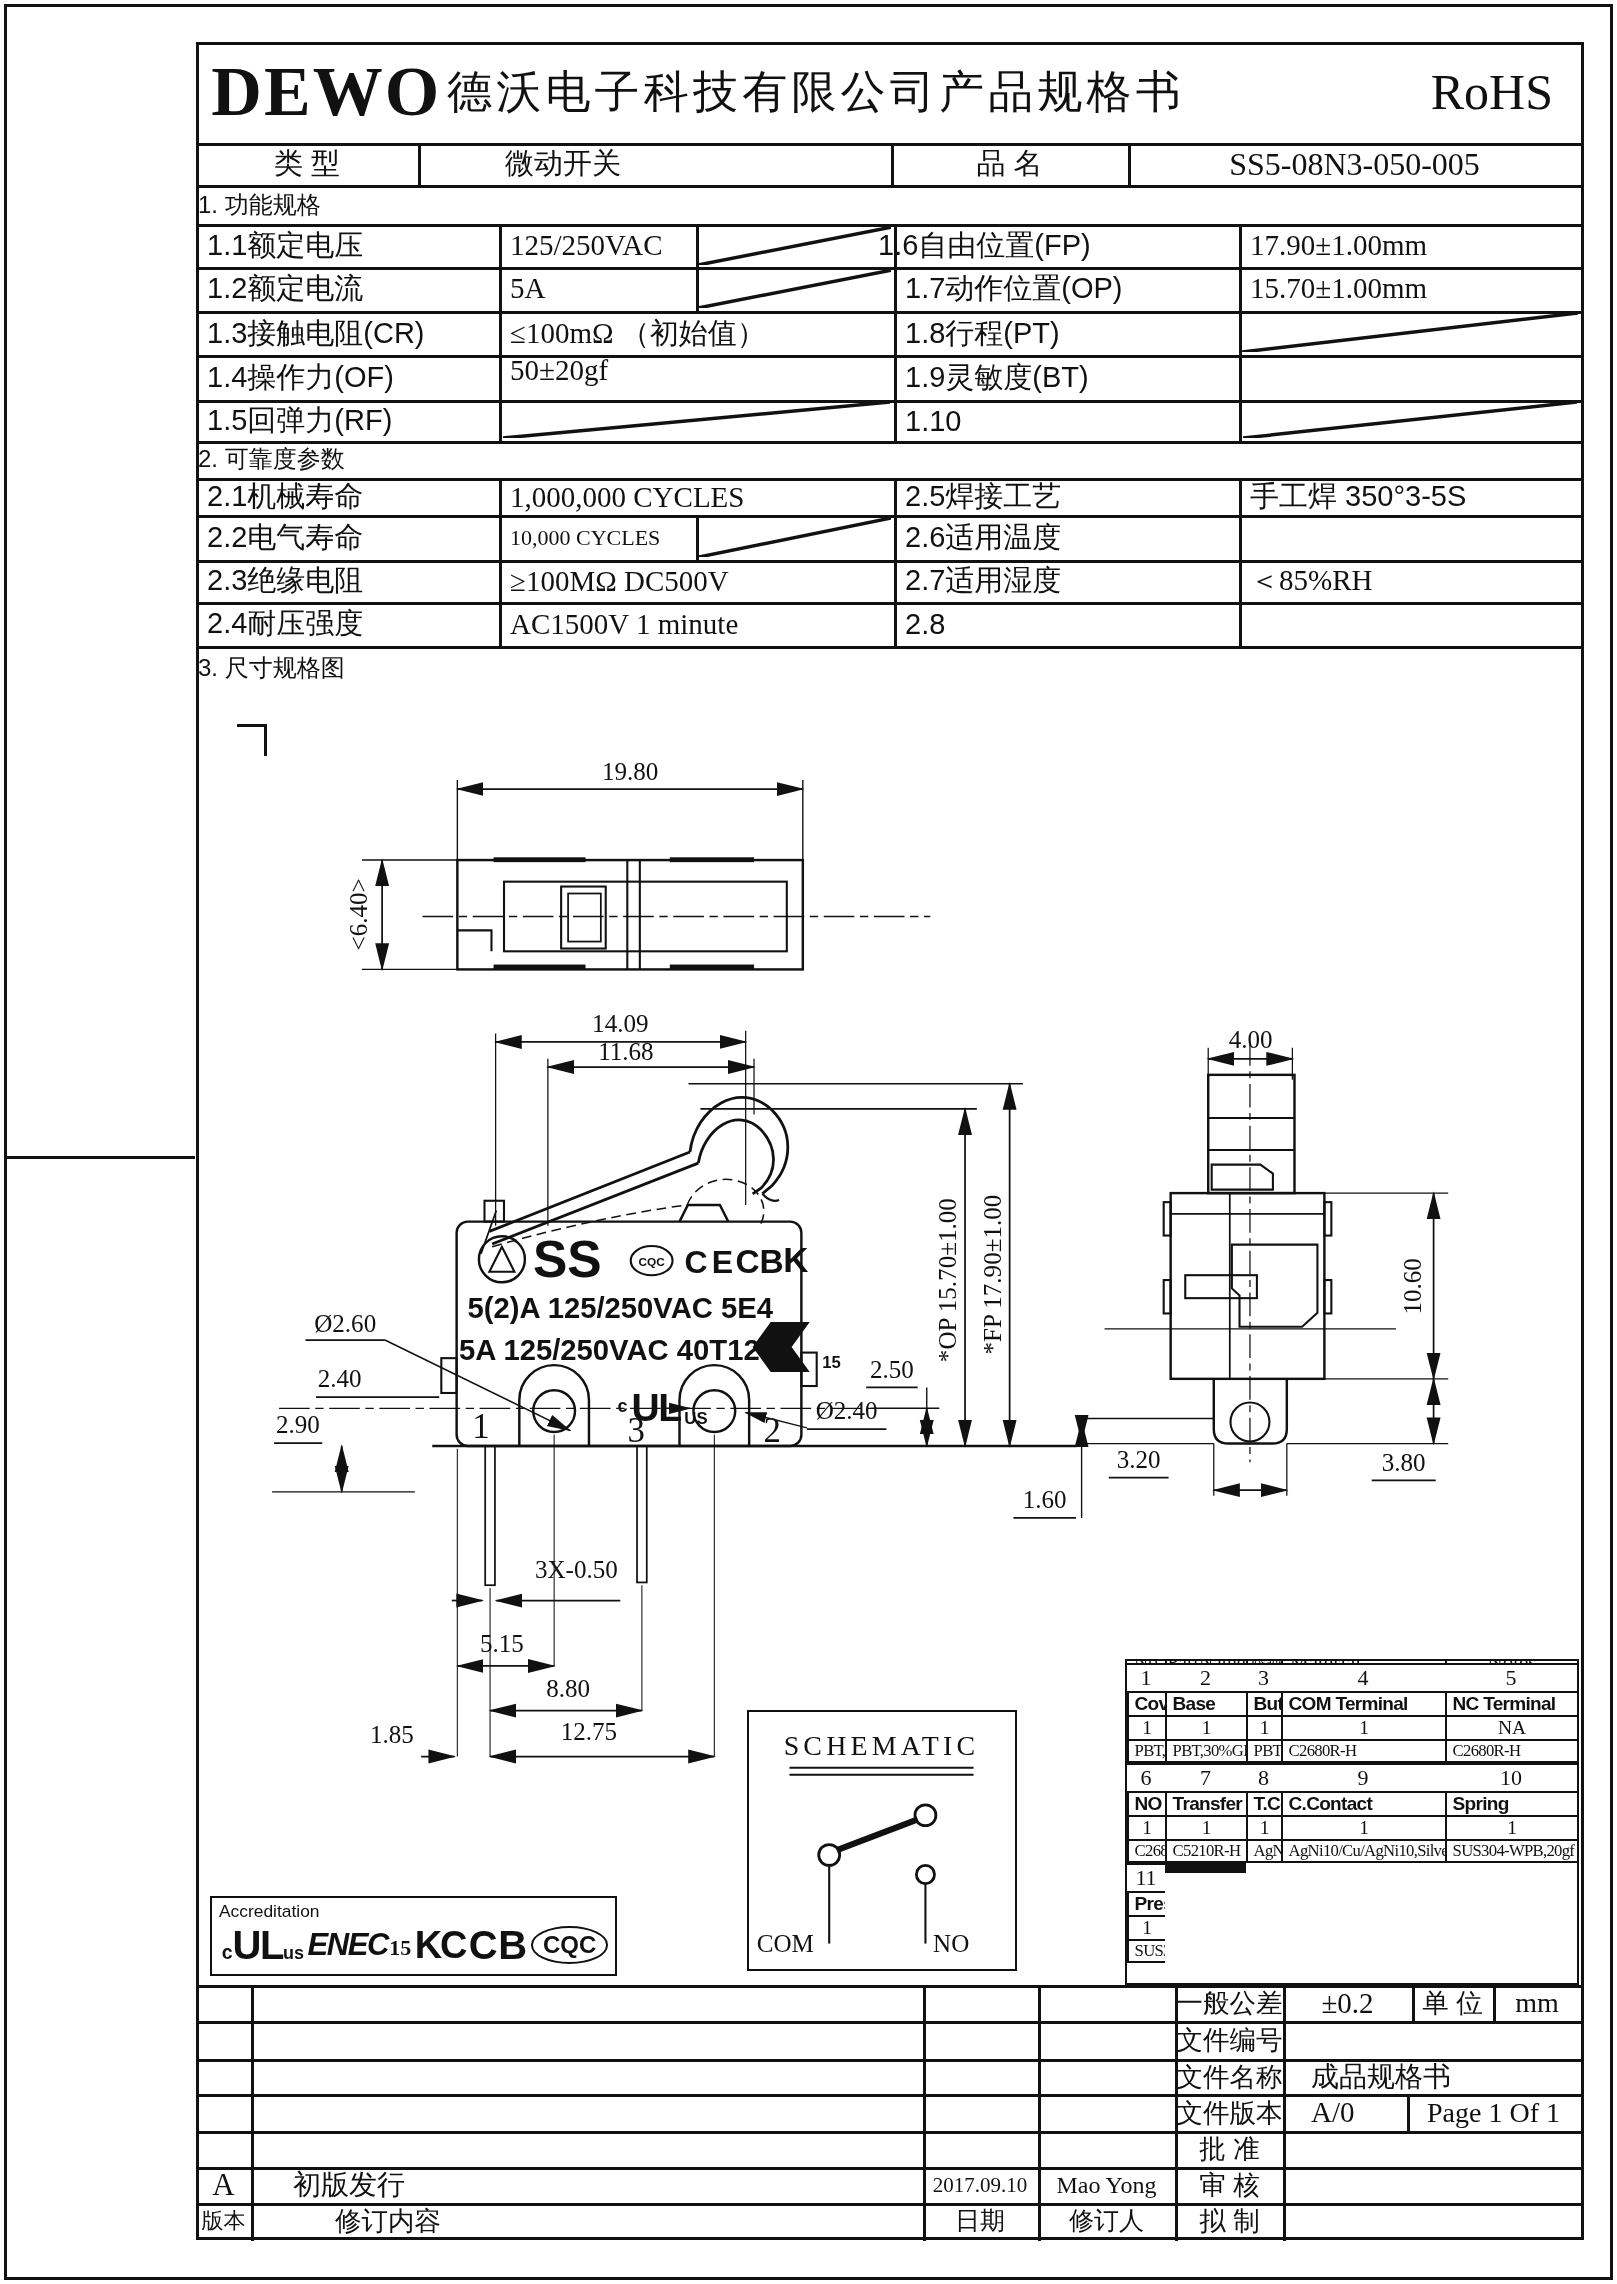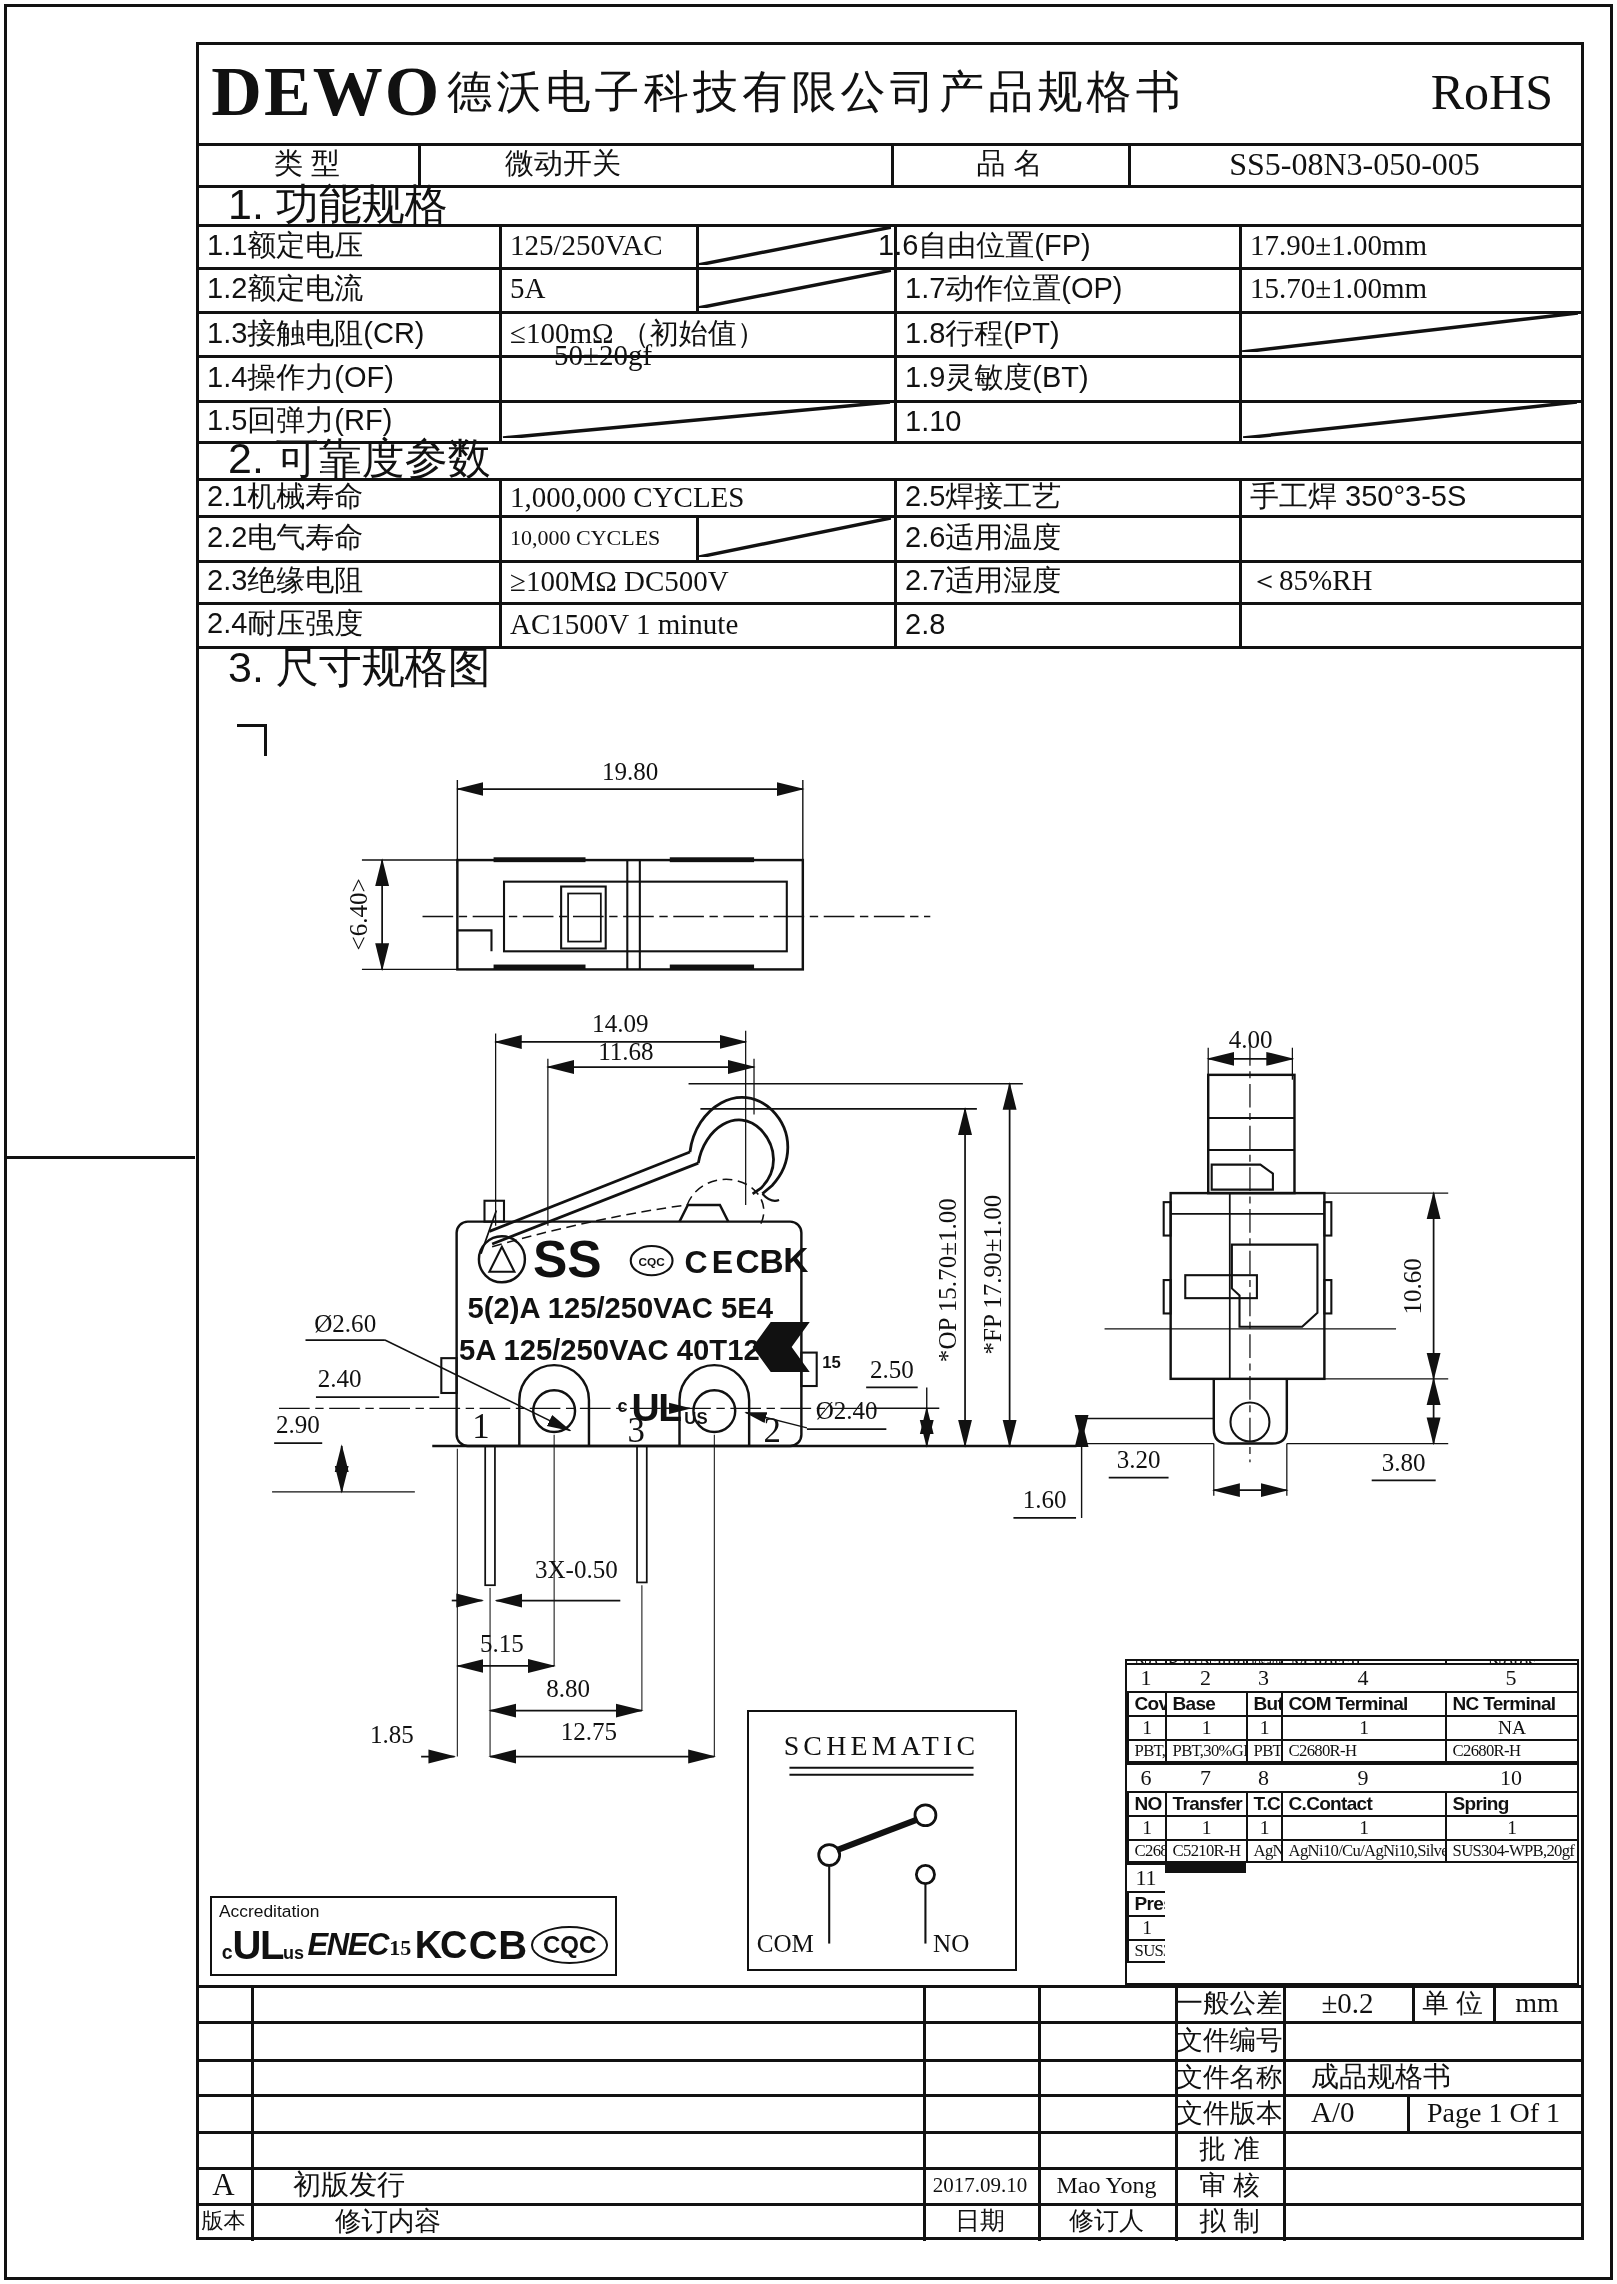--- a/index.html
+++ b/index.html
@@ -7,21 +7,21 @@
         font-family:"Liberation Sans",sans-serif;overflow:hidden;}
   .abs{position:absolute;}
   .hl{position:absolute;background:#111;height:2.8px;}
   .vl{position:absolute;background:#111;width:2.8px;}
   .cell{position:absolute;display:flex;align-items:center;font-size:29px;}
   .pad{padding-left:11px;}
   .ctr{justify-content:center;}
   .serif{font-family:"Liberation Serif","DejaVu Serif",serif;}
   .diagbox{position:absolute;}
   .diagbox svg{display:block;width:100%;height:100%;}
-  .title-row{position:absolute;display:flex;align-items:center;font-size:43px;padding-left:32px;}
+  .title-row{position:absolute;display:flex;align-items:center;font-size:24px;padding-left:2px;}
   
   #hdr{position:absolute;left:196px;top:42px;width:1385px;height:100px;display:flex;align-items:center;}
   #brand{font-family:"Liberation Serif","DejaVu Serif",serif;font-weight:900;font-size:70px;letter-spacing:2.1px;margin-left:15.3px;}
   #ctitle{font-size:45px;letter-spacing:4.2px;margin-left:5.6px;}
   #rohs{font-family:"Liberation Serif","DejaVu Serif",serif;font-size:50px;margin-left:auto;margin-right:28px;}
   
   #parts{position:absolute;left:1125px;top:1659px;width:454px;height:326px;border:2.8px solid #111;box-sizing:border-box;
          display:grid;grid-template-columns:38px 81px 35px 164px 1fr;grid-template-rows:repeat(13,1fr);}
   .pt-c{border-left:2.1px solid #111;border-top:2.1px solid #111;display:flex;align-items:center;overflow:hidden;white-space:nowrap;}
   #parts > .pt-row{display:contents;}
@@ -131,21 +131,21 @@
   <div class="cell pad" style="left:196px;top:267px;width:304px;height:43px;">1.2额定电流</div>
   <div class="cell pad serif" style="left:499px;top:267px;width:197px;height:43px;">5A</div>
   <div class="cell pad" style="left:894px;top:267px;width:345px;height:43px;">1.7动作位置(OP)</div>
   <div class="cell pad serif" style="left:1239px;top:267px;width:341px;height:43px;">15.70±1.00mm</div>
 
   <div class="cell pad" style="left:196px;top:311px;width:304px;height:45px;">1.3接触电阻(CR)</div>
   <div class="cell pad serif" style="left:499px;top:311px;width:395px;height:45px;">≤100mΩ （初始值）</div>
   <div class="cell pad" style="left:894px;top:311px;width:345px;height:45px;">1.8行程(PT)</div>
 
   <div class="cell pad" style="left:196px;top:355px;width:304px;height:45px;">1.4操作力(OF)</div>
-  <div class="cell pad serif" style="left:499px;top:340px;width:395px;height:31px;margin-left:44px;">50±20gf</div>
+  <div class="cell pad serif" style="left:499px;top:355px;width:395px;height:31px;">50±20gf</div>
   <div class="cell pad" style="left:894px;top:355px;width:345px;height:45px;">1.9灵敏度(BT)</div>
 
   <div class="cell pad" style="left:196px;top:400px;width:304px;height:42px;text-align:center;">1.5回弹力(RF)</div>
   <div class="cell pad" style="left:894px;top:400px;width:345px;height:42px;">1.10</div>
 
   <div class="title-row" style="left:196px;top:441px;width:1385px;height:36px;">2.  可靠度参数</div>
 
   <div class="cell pad" style="left:196px;top:478px;width:304px;height:38px;">2.1机械寿命</div>
   <div class="cell pad serif" style="left:499px;top:478px;width:395px;height:38px;">1,000,000 CYCLES</div>
   <div class="cell pad" style="left:894px;top:478px;width:345px;height:38px;">2.5焊接工艺</div>

